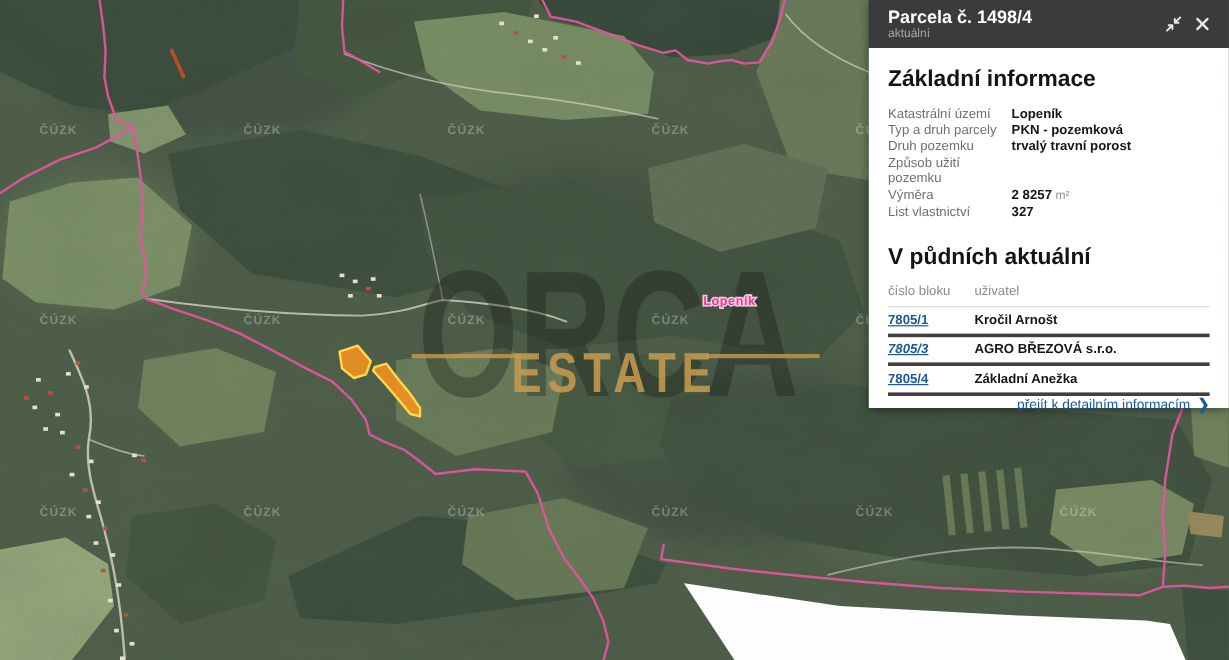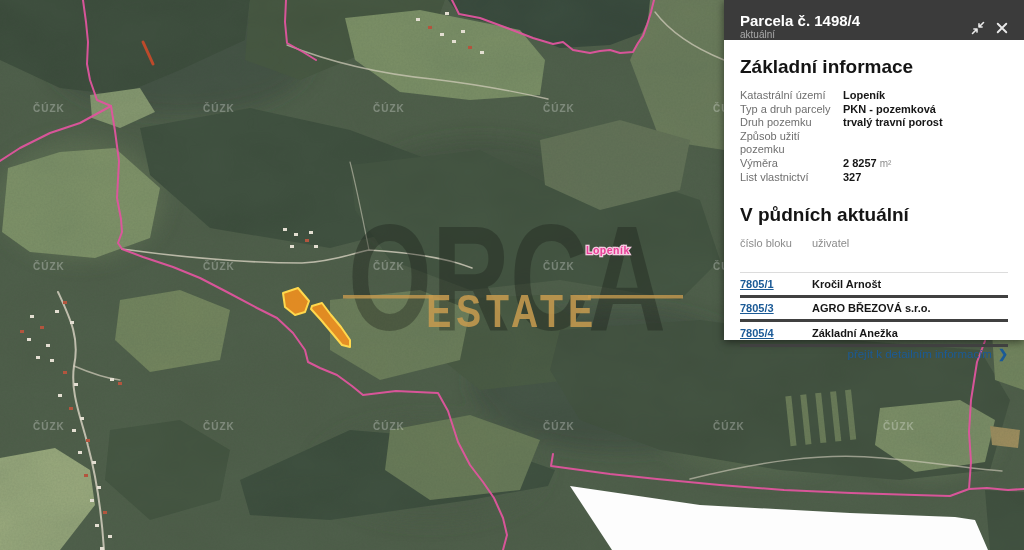--- a/index.html
+++ b/index.html
@@ -3,38 +3,38 @@
 <meta charset="utf-8">
 <style>
   html,body{margin:0;padding:0;background:#202020;}
   #stage{position:relative;width:1024px;height:550px;overflow:hidden;
          font-family:"Liberation Sans",sans-serif;}
   #map{position:absolute;left:0;top:0;}
 
   
   .panel{position:absolute;left:724px;top:0;width:300px;
          box-shadow:0 2px 8px rgba(0,0,0,.5);}
-  .panel-header{background:#3b3b3b;height:40px;display:flex;align-items:flex-end;
+  .panel-header{background:#3b3b3b;height:40px;display:flex;align-items:center;
                 padding:0 10px 0 16px;box-sizing:border-box;}
   .ph-text{flex:1;}
   .ph-title{color:#ffffff;font-size:15px;font-weight:bold;line-height:17px;}
   .ph-sub{color:#a9a9a9;font-size:10px;line-height:11px;}
   .icon-btn{width:24px;height:24px;display:flex;align-items:center;
             justify-content:center;cursor:pointer;color:#e9e9e9;}
   .panel-body{background:#ffffff;height:300px;box-sizing:border-box;
               padding:16px 16px 0;}
   .sec-h{font-size:19px;font-weight:bold;color:#141414;margin:0 0 11px;}
   .sec2{margin-top:20px;}
   .info-rows{margin-top:0;}
   .info-row{display:flex;font-size:11px;line-height:13.6px;}
   .ilabel{width:103px;flex:none;color:#6f6f6f;}
   .ivalue{color:#161616;font-weight:bold;white-space:nowrap;}
   .iunit{color:#8d8d8d;font-weight:normal;font-size:10px;margin-left:3px;}
   .tbl-head{display:flex;font-size:11px;color:#8b8b8b;margin-top:9px;
-            padding-bottom:23px;border-bottom:1px solid #dcdcdc;}
+            padding-bottom:6px;border-bottom:1px solid #dcdcdc;}
   .col-block{width:72px;flex:none;}
   .block-row{display:flex;align-items:center;height:21.5px;
              border-bottom:3px solid #404040;font-size:11px;}
   .block-link{font-weight:bold;text-decoration:underline;cursor:pointer;}
   .block-user{color:#161616;font-weight:bold;}
   .detail-link{text-align:right;font-size:11.5px;cursor:pointer;}
   .chev{font-weight:bold;margin-left:6px;font-size:12px;}
 </style>
 </head>
 <body>
@@ -262,21 +262,21 @@
       <div class="tbl-head">
         <span class="col-block">číslo bloku</span>
         <span>uživatel</span>
       </div>
       <div id="block-rows">
           <div class="block-row">
             <span class="col-block"><span class="block-link" style="color: rgb(27, 90, 150);">7805/1</span></span>
             <span class="block-user">Kročil Arnošt</span>
           </div>
           <div class="block-row">
-            <span class="col-block"><span class="block-link" style="color: rgb(27, 90, 150);">7805/3</span></span>
+            <span class="col-block"><span class="block-link" style="color: rgb(27, 90, 150); font-style: italic;">7805/3</span></span>
             <span class="block-user">AGRO BŘEZOVÁ s.r.o.</span>
           </div>
           <div class="block-row">
             <span class="col-block"><span class="block-link" style="color: rgb(27, 90, 150);">7805/4</span></span>
             <span class="block-user">Základní Anežka</span>
           </div>
         </div>
 
       <div class="detail-link" style="color: rgb(27, 90, 150);">
         <span>přejít k detailním informacím</span><span class="chev">❯</span>

